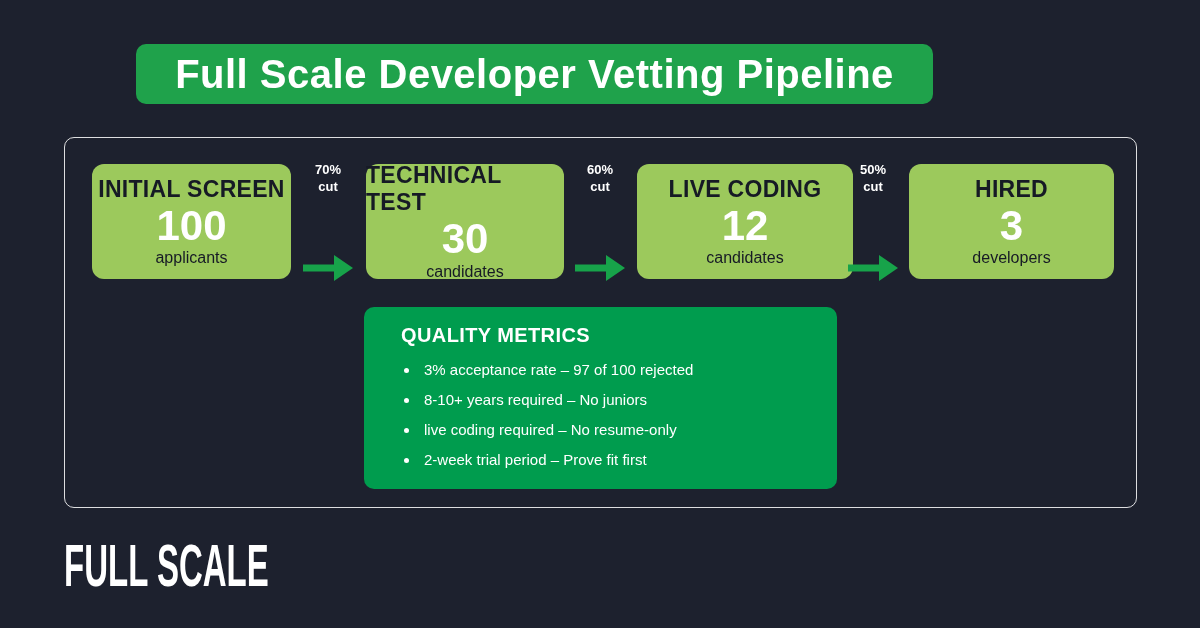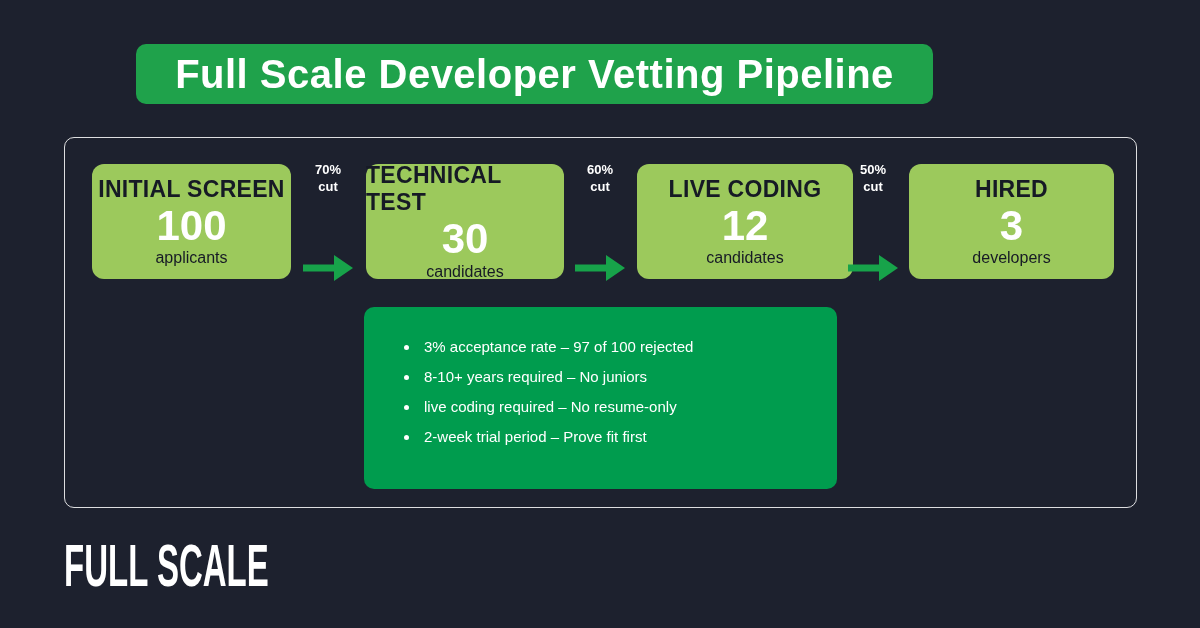--- a/index.html
+++ b/index.html
@@ -183,20 +183,21 @@
       <div>50%</div>
       <div>cut</div>
     </div>
     <svg class="arrow-svg" width="50" height="30" viewBox="0 0 50 30">
       <rect x="0" y="11.5" width="33" height="7" fill="var(--arrow-green)"></rect>
       <polygon points="31,2 50,15 31,28" fill="var(--arrow-green)"></polygon>
     </svg>
   </div>
 
   <div class="metrics">
+    <div class="metrics-title">QUALITY METRICS</div>
     <ul>
       <li>3% acceptance rate – 97 of 100 rejected</li>
       <li>8-10+ years required – No juniors</li>
       <li>live coding required – No resume-only</li>
       <li>2-week trial period – Prove fit first</li>
     </ul>
   </div>
 
 </div>
 

